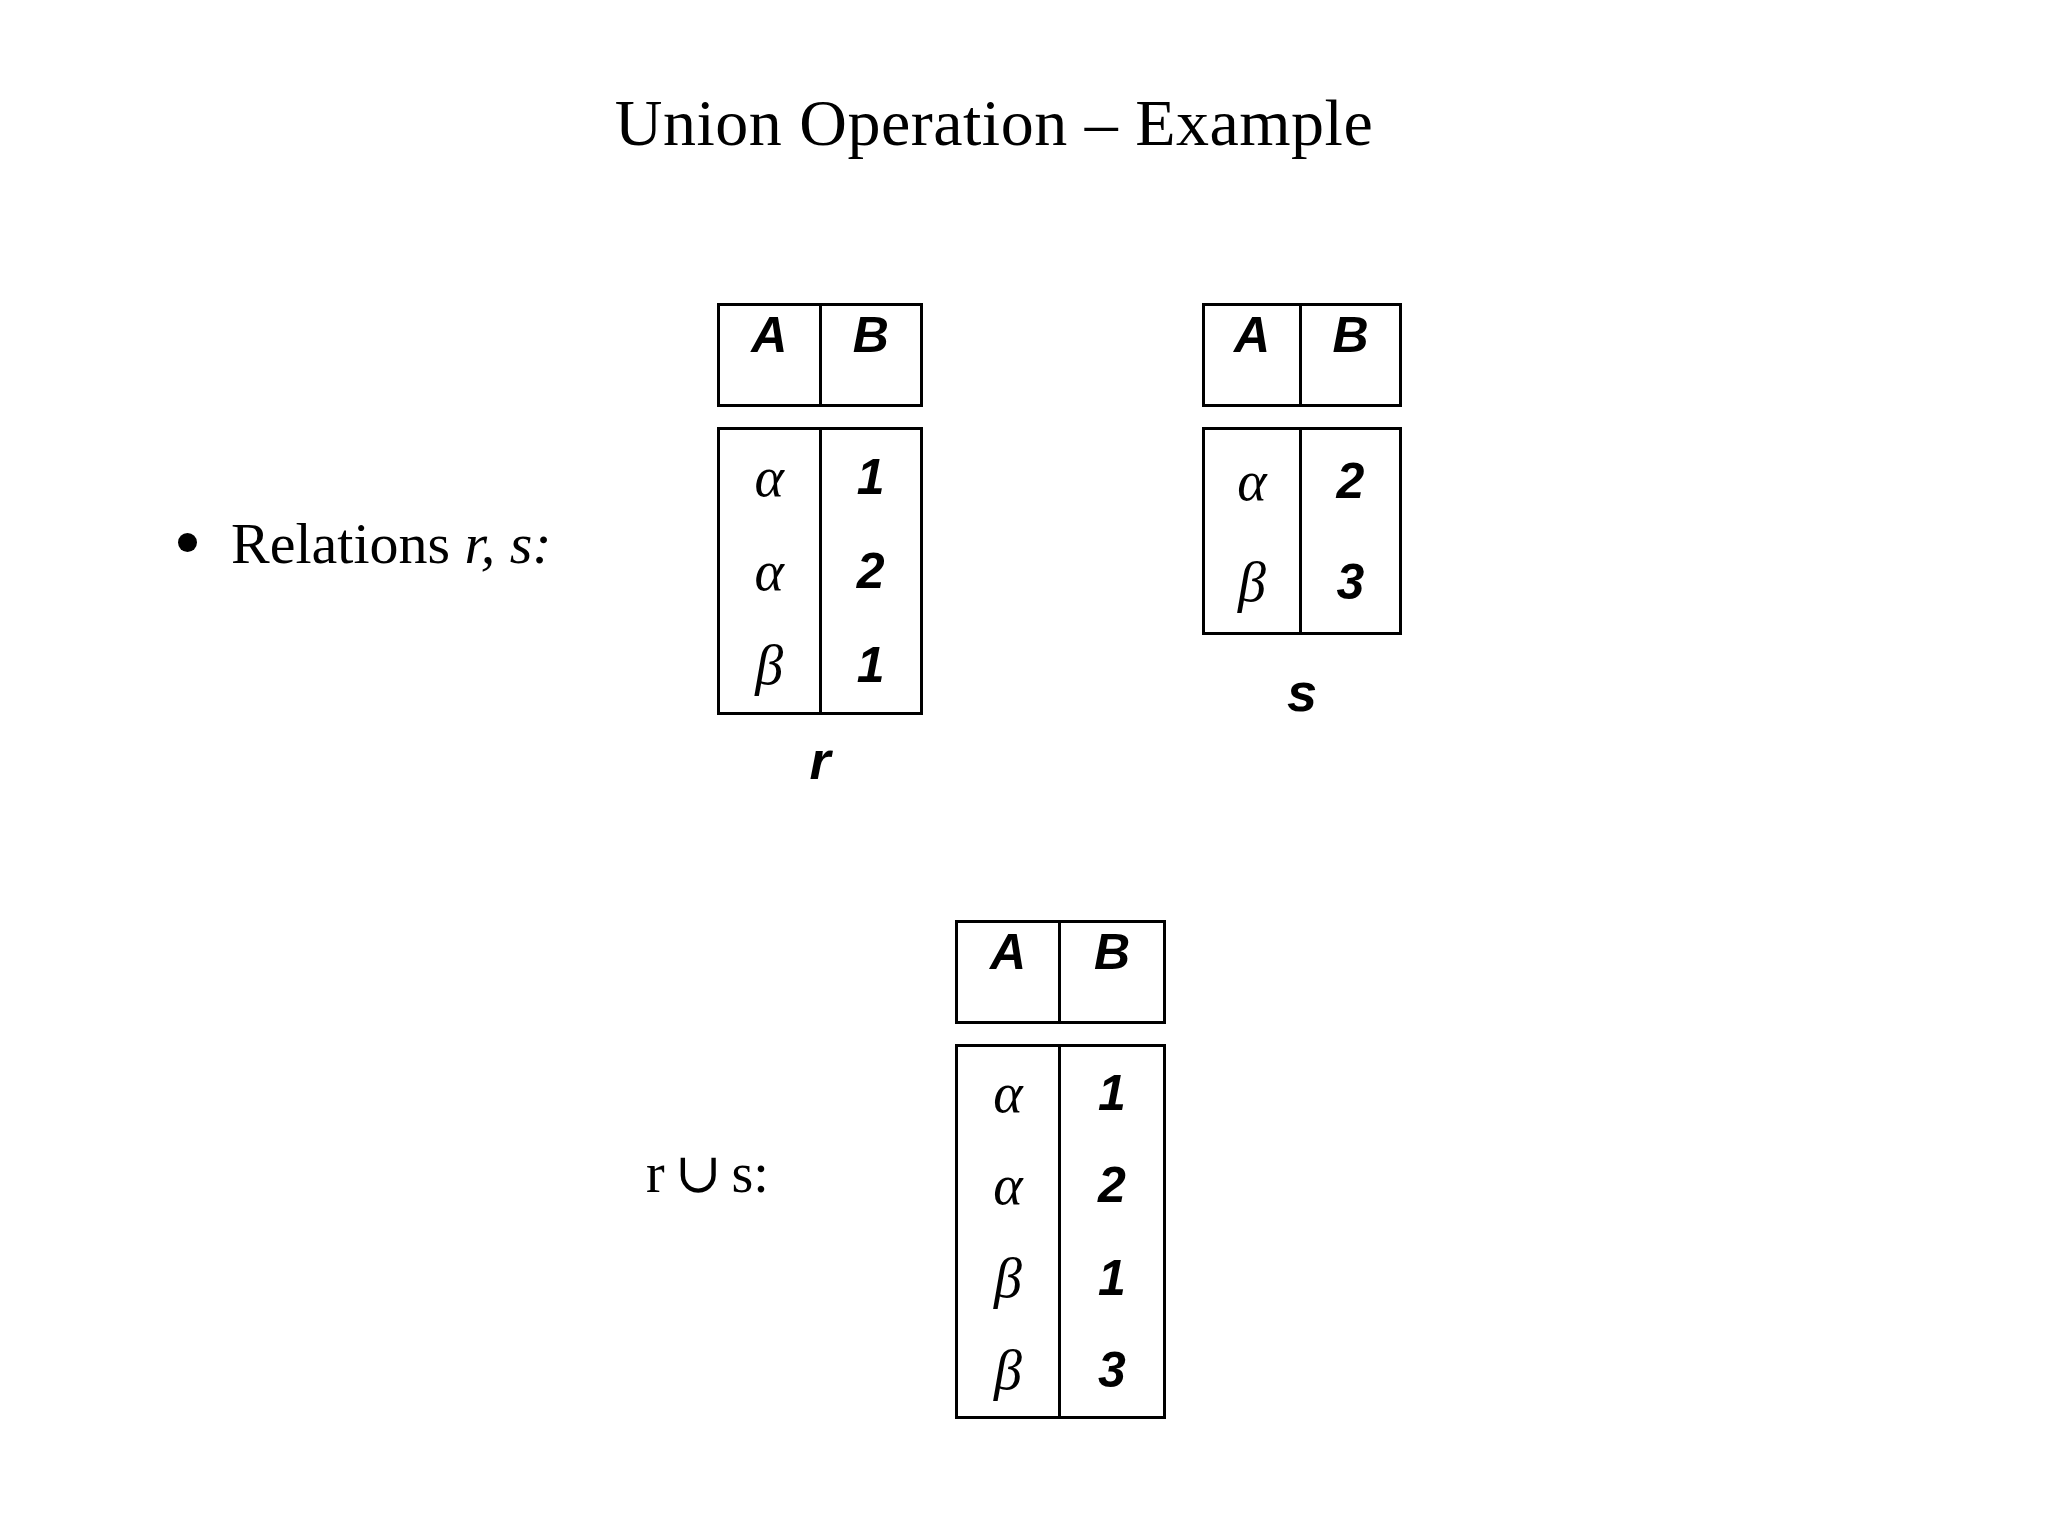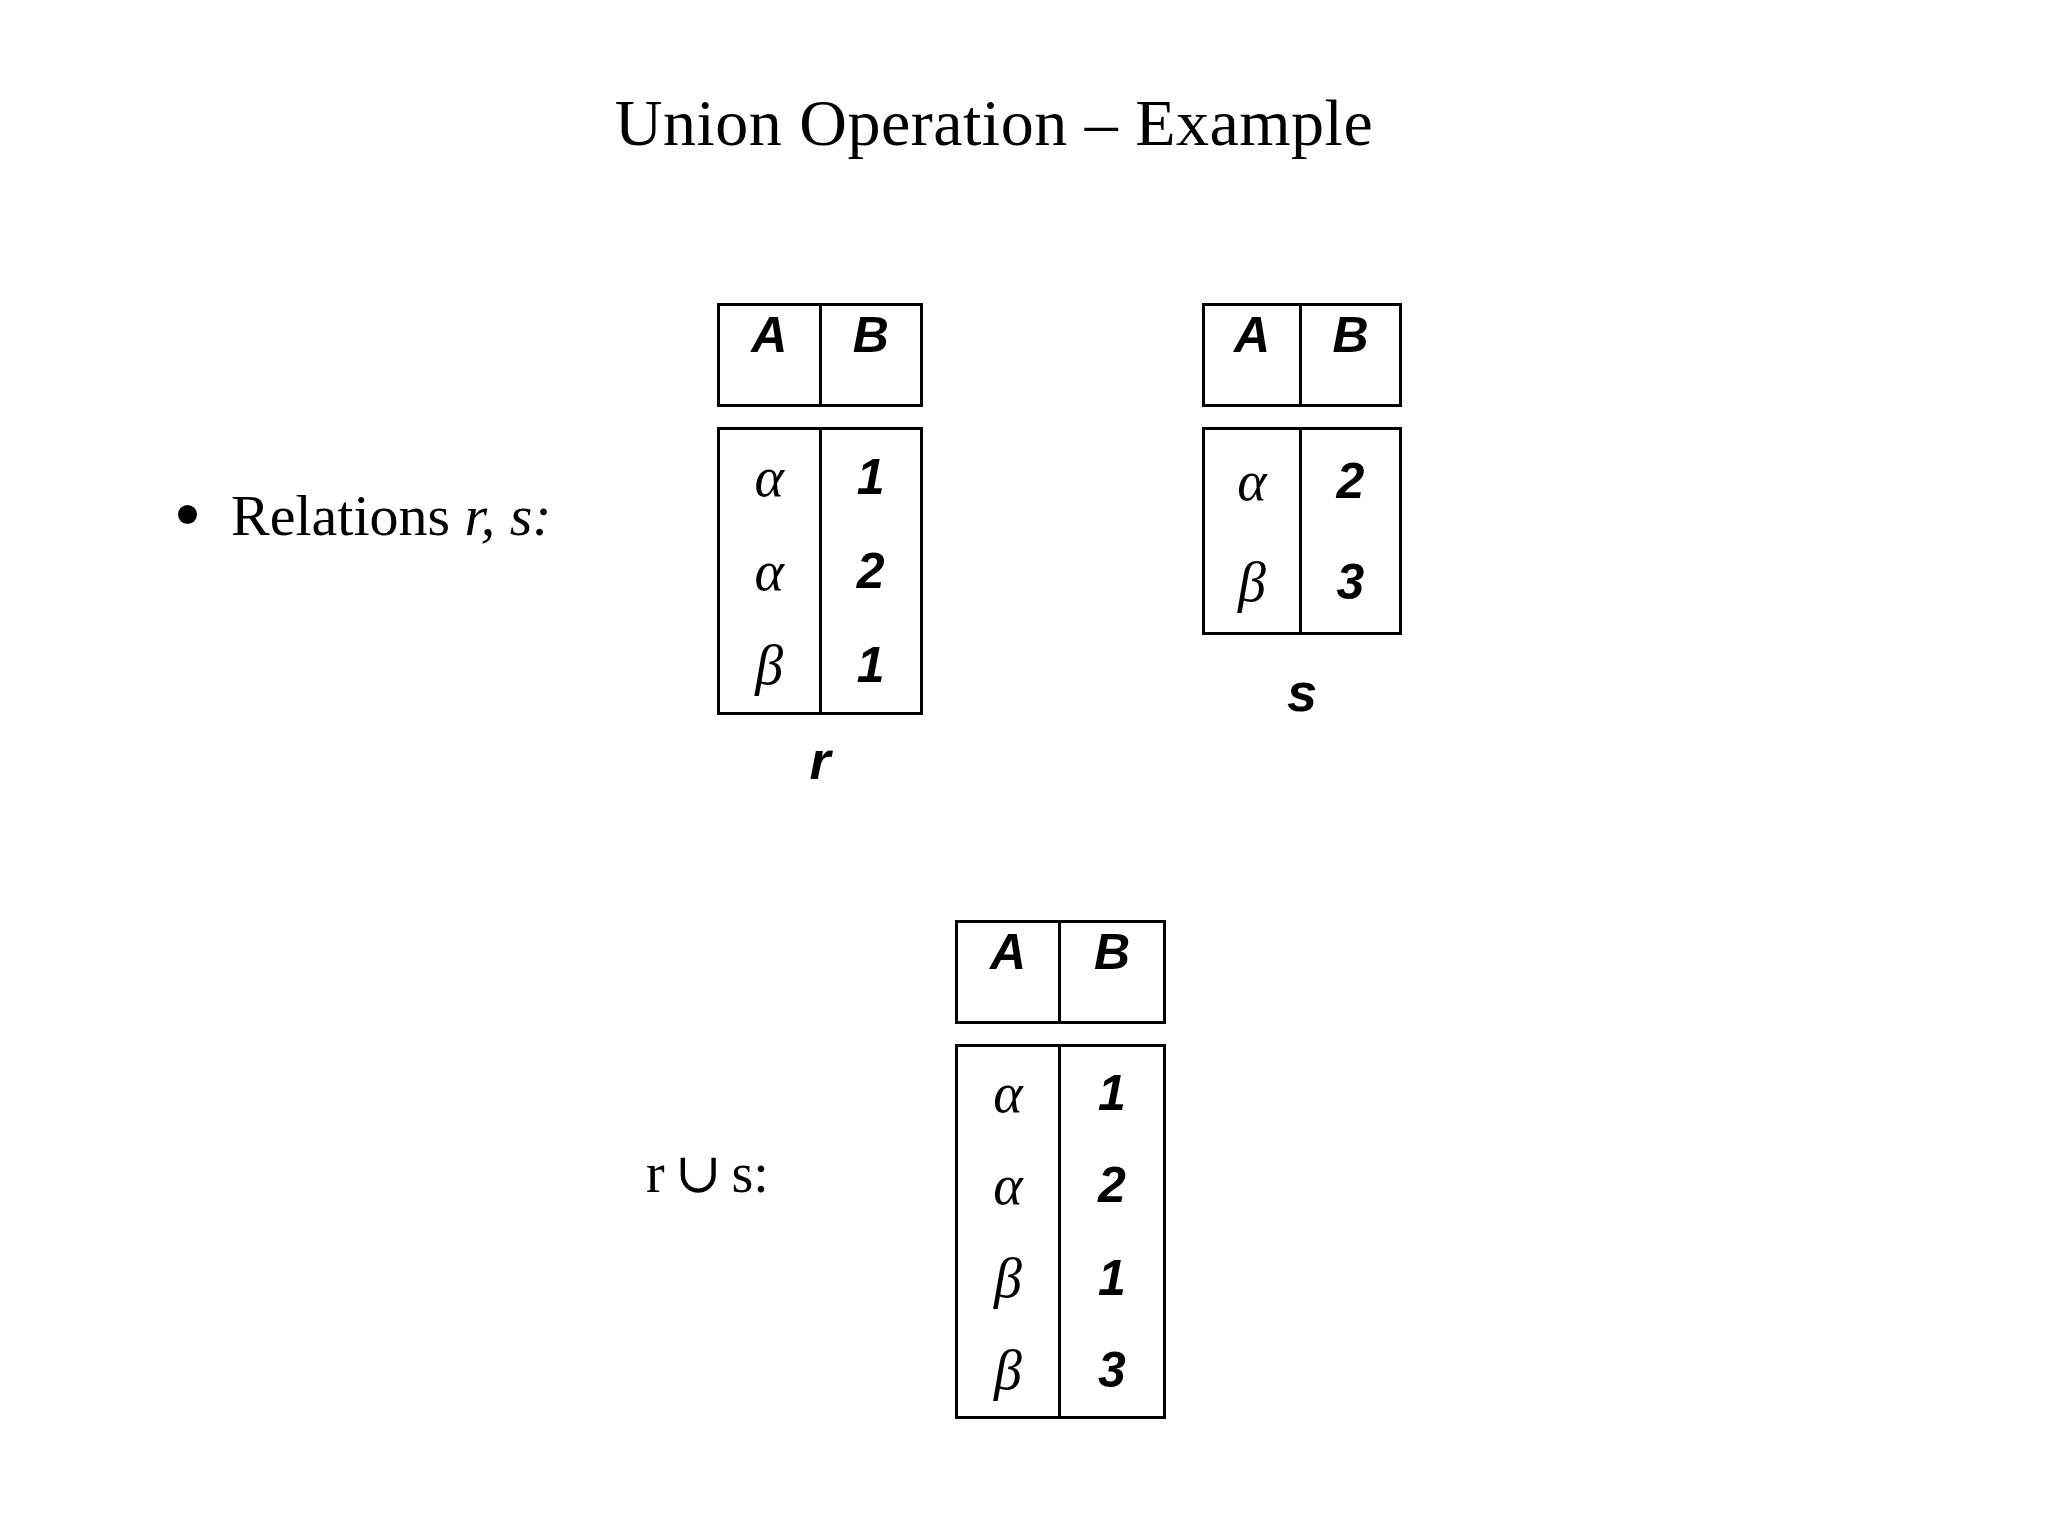--- a/index.html
+++ b/index.html
@@ -48,20 +48,21 @@
     display: inline-block;
     position: relative;
     top: -11px;
     margin-right: 34px;
     flex: 0 0 auto;
   }
   .bullet-text {
     font-family: "Liberation Serif", "DejaVu Serif", serif;
     font-size: 58px;
     line-height: 62px;
+    margin-top: 28px;
   }
   .bullet-text .ital {
     font-style: italic;
   }
 
   
   #union-label {
     position: absolute;
     left: 646px;
     top: 1142px;

